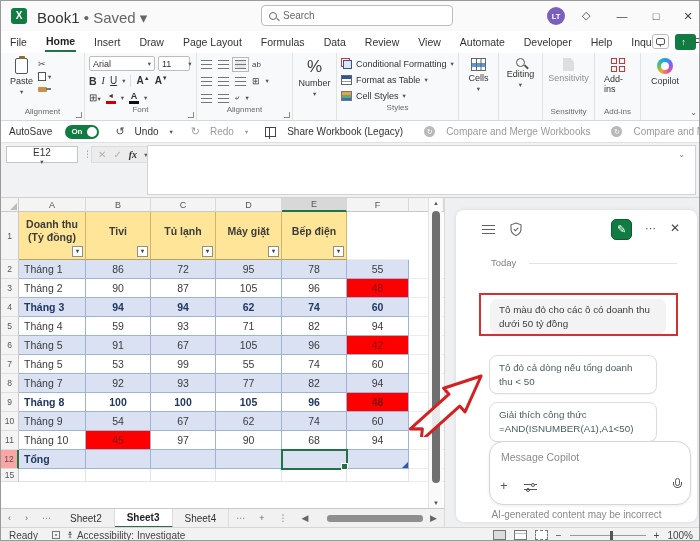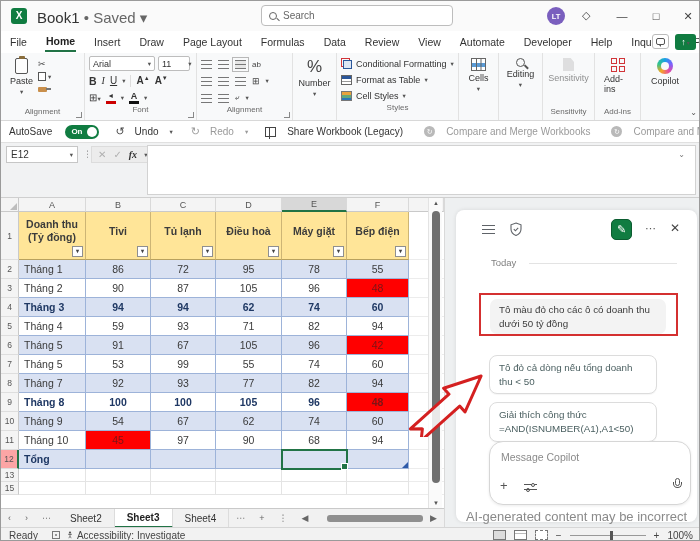--- a/index.html
+++ b/index.html
@@ -101,21 +101,21 @@
   .qicon { font-size:11px; color:#444; margin:0 3px; }
   .gray { color:#9a9a9a; }
   .gdisc { width:11px; height:11px; border-radius:50%; background:#b9b9b9; color:#fff; font-size:7px;
            display:inline-flex; align-items:center; justify-content:center; margin-right:4px;}
   .shwb-ic { width:11px; height:10px; border:1px solid #444; position:relative; margin-right:4px;}
   .shwb-ic::after { content:""; position:absolute; left:3px; top:0; width:1px; height:100%; background:#444; box-shadow:0 3px 0 #444; }
 
   
   .fbar { position:absolute; left:0; top:142px; width:700px; height:55px; background:#f1f2f3; border-bottom:1px solid #cfcfcf; }
   .namebox { position:absolute; left:5px; top:3px; width:72px; height:17px; background:#fff; border:1px solid #c6c6c6;
-             display:flex; align-items:center; font-size:10px; color:#333; padding:0 4px; justify-content:space-between;}
+             display:flex; align-items:center; font-size:10px; color:#333; padding:0 4px; justify-content:space-between;flex-direction:column;}
   .fdots { position:absolute; left:82px; top:6px; font-size:9px; color:#888; }
   .fbtns { position:absolute; left:90px; top:3px; height:17px; display:flex; align-items:center; gap:7px;
            background:#ececec; border:1px solid #dcdcdc; padding:0 6px; font-size:10px; }
   .fx { font-family:"Liberation Serif", serif; font-style:italic; font-weight:bold; color:#333; }
   .finput { position:absolute; left:146px; top:2px; right:5px; height:50px; background:#fff; border:1px solid #d2d2d2; }
   .fexp { position:absolute; right:10px; top:4px; font-size:8px; color:#777; }
 
   
   .gridarea { position:absolute; left:0; top:197px; width:443px; height:310px; background:#fff; overflow:hidden; }
   .srow { display:grid; grid-template-columns:18px 67px 65px 65px 66px 65px 62px 1fr; }
@@ -199,21 +199,21 @@
   .ph { position:absolute; left:500px; top:450px; font-size:10.5px; color:#8b8b8b; }
   .plusic { position:absolute; left:499px; top:478px; font-size:13px; color:#555; line-height:13px; }
   .tune { position:absolute; left:523px; top:482px; width:13px; height:8px; }
   .tune::before { content:""; position:absolute; left:0; top:1px; width:13px; height:1.4px; background:#555; }
   .tune::after { content:""; position:absolute; left:0; top:6px; width:13px; height:1.4px; background:#555; }
   .tune i { position:absolute; width:4px; height:4px; background:#fff; border:1.4px solid #555; border-radius:50%; }
   .tune .k1 { left:7px; top:-0.5px; } .tune .k2 { left:2px; top:4.5px; }
   .micwrap { position:absolute; left:672px; top:477px; width:9px; height:13px; }
   .mic { position:absolute; left:2px; top:0; width:5px; height:8px; border:1.2px solid #555; border-radius:3px; }
   .mic-arc { position:absolute; left:0; top:4px; width:9px; height:6px; border:1.2px solid #555; border-top:none; border-radius:0 0 6px 6px; }
-  .disclaimer { position:absolute; left:455px; top:508px; width:241px; text-align:center; font-size:13px; color:#8a8a8a; }
+  .disclaimer { position:absolute; left:455px; top:508px; width:241px; text-align:center; font-size:10px; color:#8a8a8a; }
 
   
   .ann-rect { position:absolute; left:478px; top:292px; width:199px; height:43px; border:2.5px solid #d43030; z-index:40; }
   .ann-arrow { position:absolute; left:394px; top:340px; z-index:41; }
 </style>
 </head>
 <body>
 
 <div class="window">
 
@@ -483,21 +483,20 @@
         <div class="chcell activecol">E</div>
         <div class="chcell">F</div>
         <div class="chcell"></div>
       </div>
     <div>
         <div class="srow r1">
           <div class="rn">1</div>
           <div class="hcell">Doanh thu (Tỷ đồng)<span class="filt">▾</span></div>
           <div class="hcell">Tivi<span class="filt">▾</span></div>
           <div class="hcell">Tủ lạnh<span class="filt">▾</span></div>
-          <div class="hcell">Điều hoà<span class="filt">▾</span></div>
           <div class="hcell">Máy giặt<span class="filt">▾</span></div>
           <div class="hcell">Bếp điện<span class="filt">▾</span></div>
           <div class="filler"></div>
         </div>
         <div class="srow dr band">
           <div class="rn">2</div>
           <div class="cell label">Tháng 1</div>
           <div class="cell">86</div>
           <div class="cell">72</div>
           <div class="cell">95</div>
@@ -596,30 +595,20 @@
           <div class="filler"></div>
         </div>
         <div class="srow dr band boldrow">
           <div class="rn active">12</div>
           <div class="cell label">Tổng</div>
           <div class="cell"></div>
           <div class="cell"></div>
           <div class="cell"></div>
           <div class="cell sel"></div>
           <div class="cell tcorner"></div>
-          <div class="filler"></div>
-        </div>
-        <div class="srow erow">
-          <div class="rn">13</div>
-          <div class="ecell"></div>
-          <div class="ecell"></div>
-          <div class="ecell"></div>
-          <div class="ecell"></div>
-          <div class="ecell"></div>
-          <div class="ecell"></div>
           <div class="filler"></div>
         </div>
         <div class="srow erow">
           <div class="rn">15</div>
           <div class="ecell"></div>
           <div class="ecell"></div>
           <div class="ecell"></div>
           <div class="ecell"></div>
           <div class="ecell"></div>
           <div class="ecell"></div>

